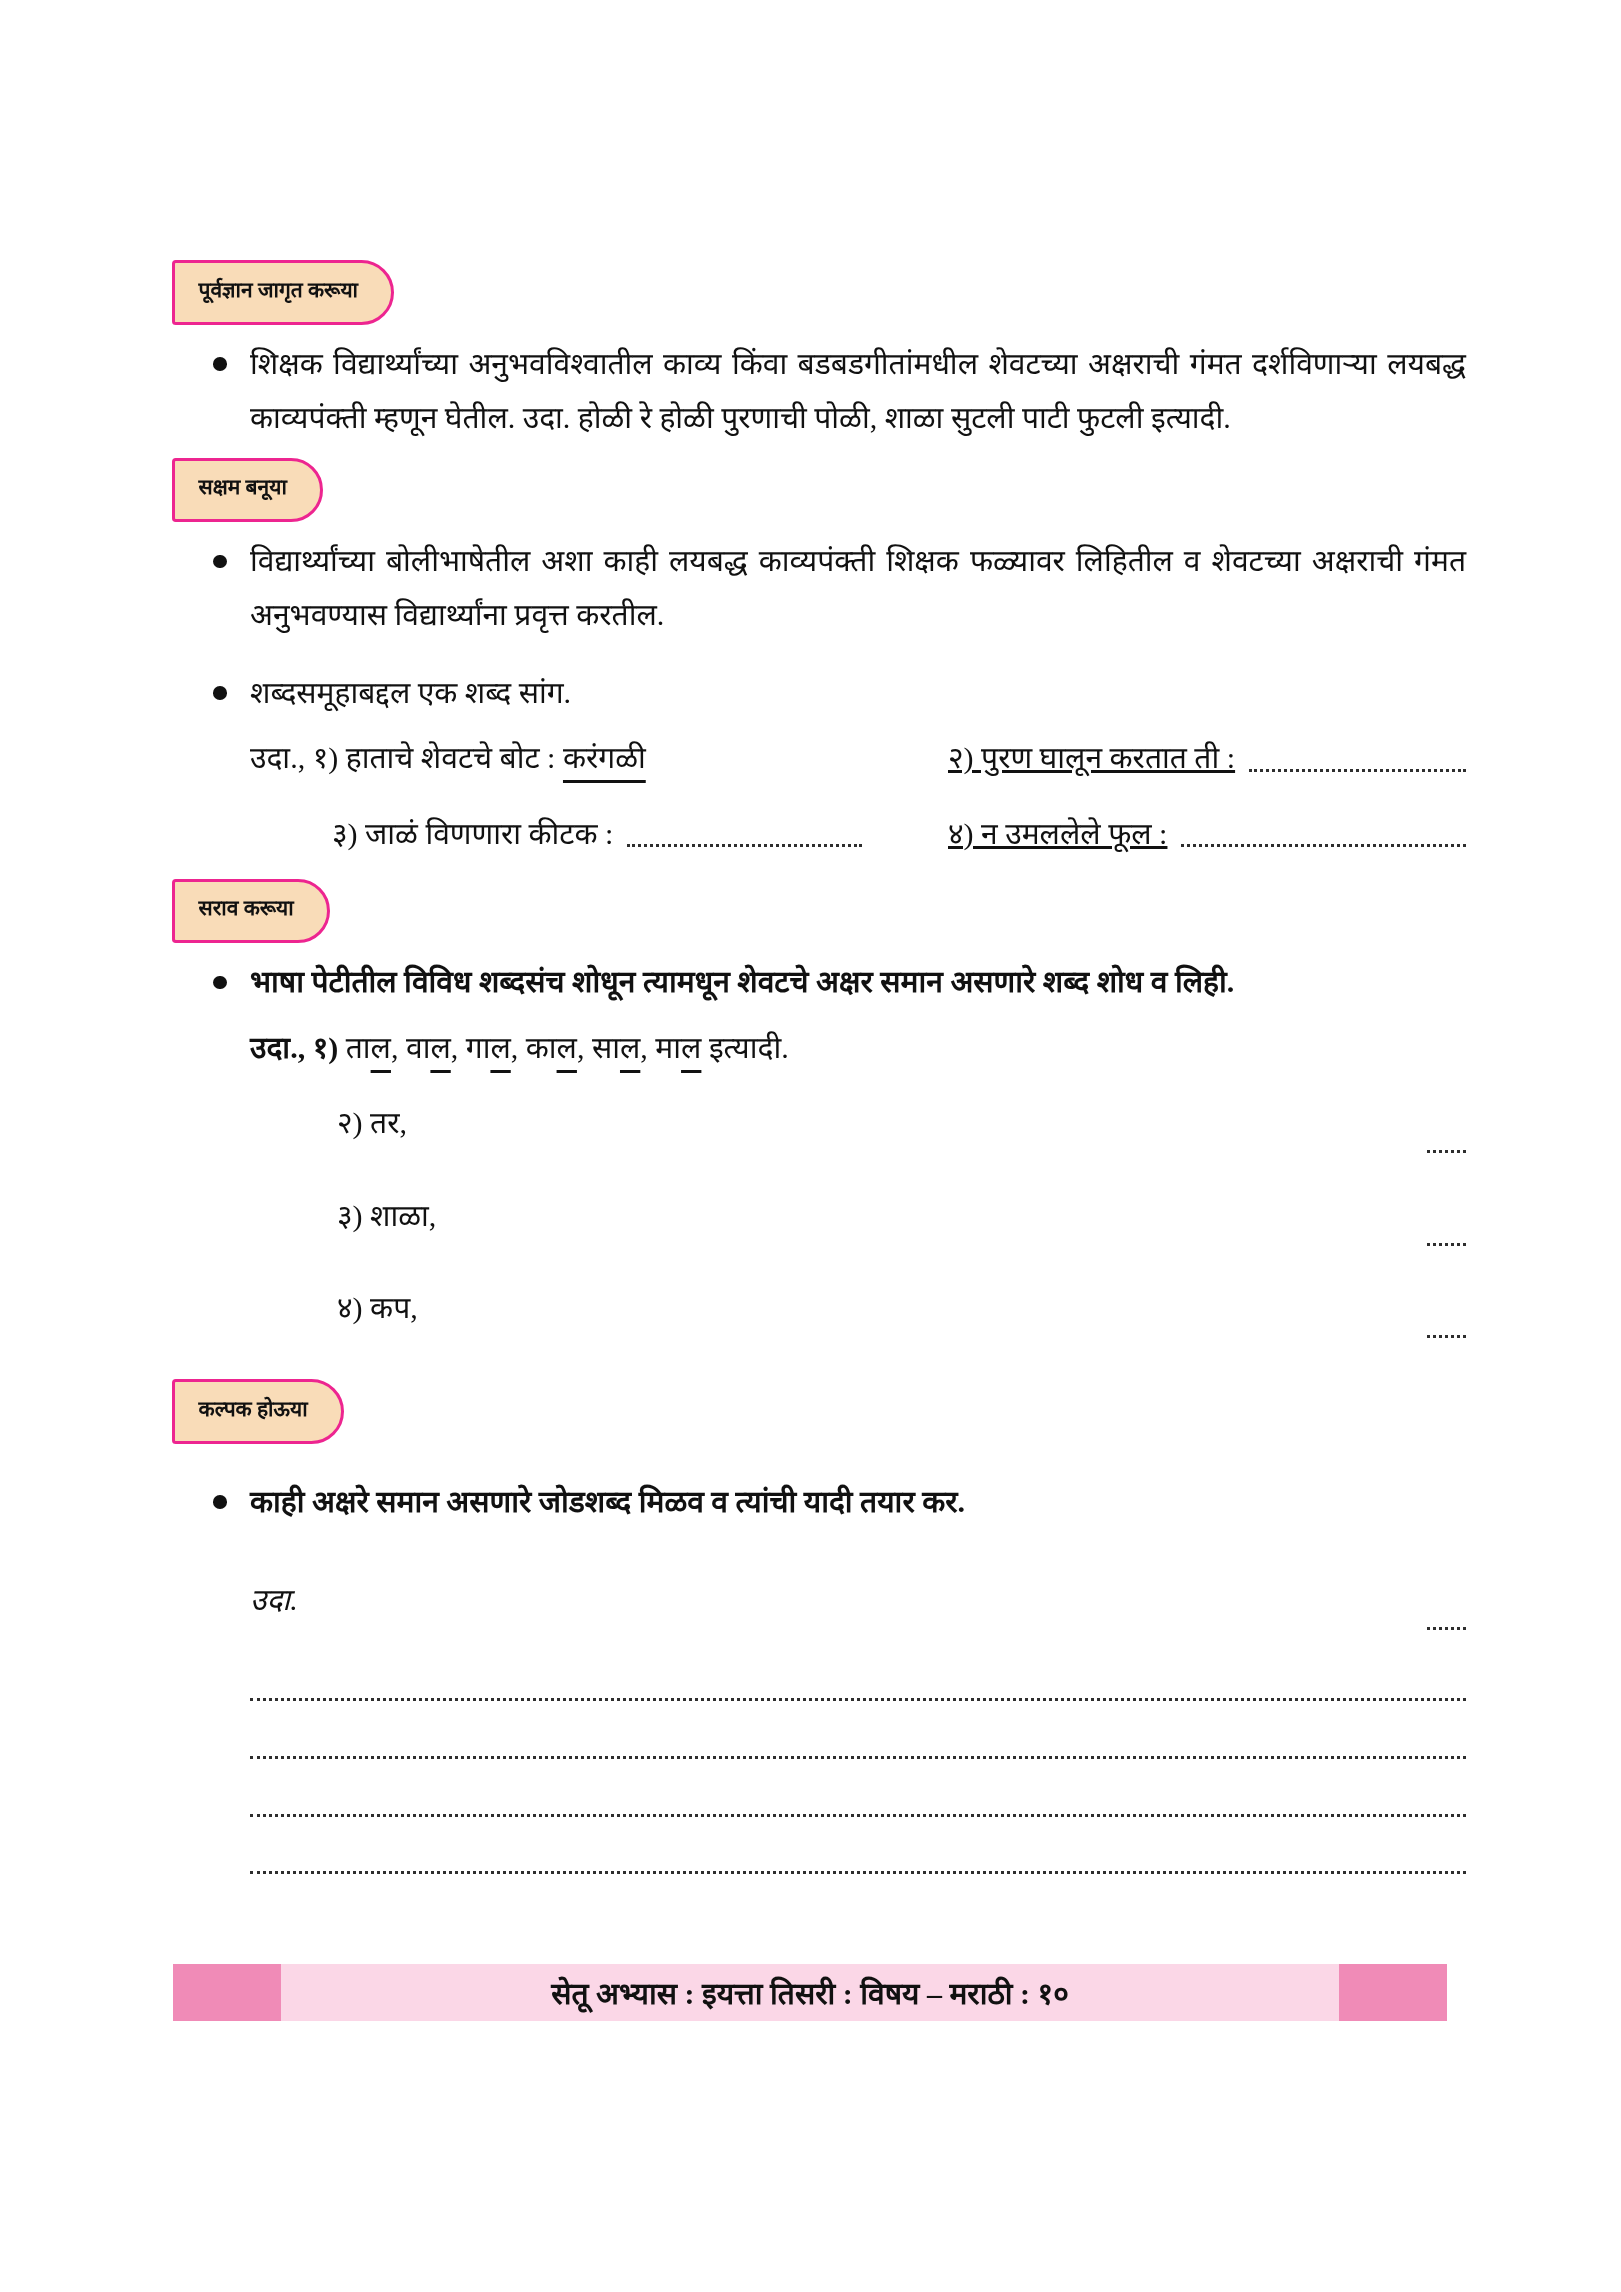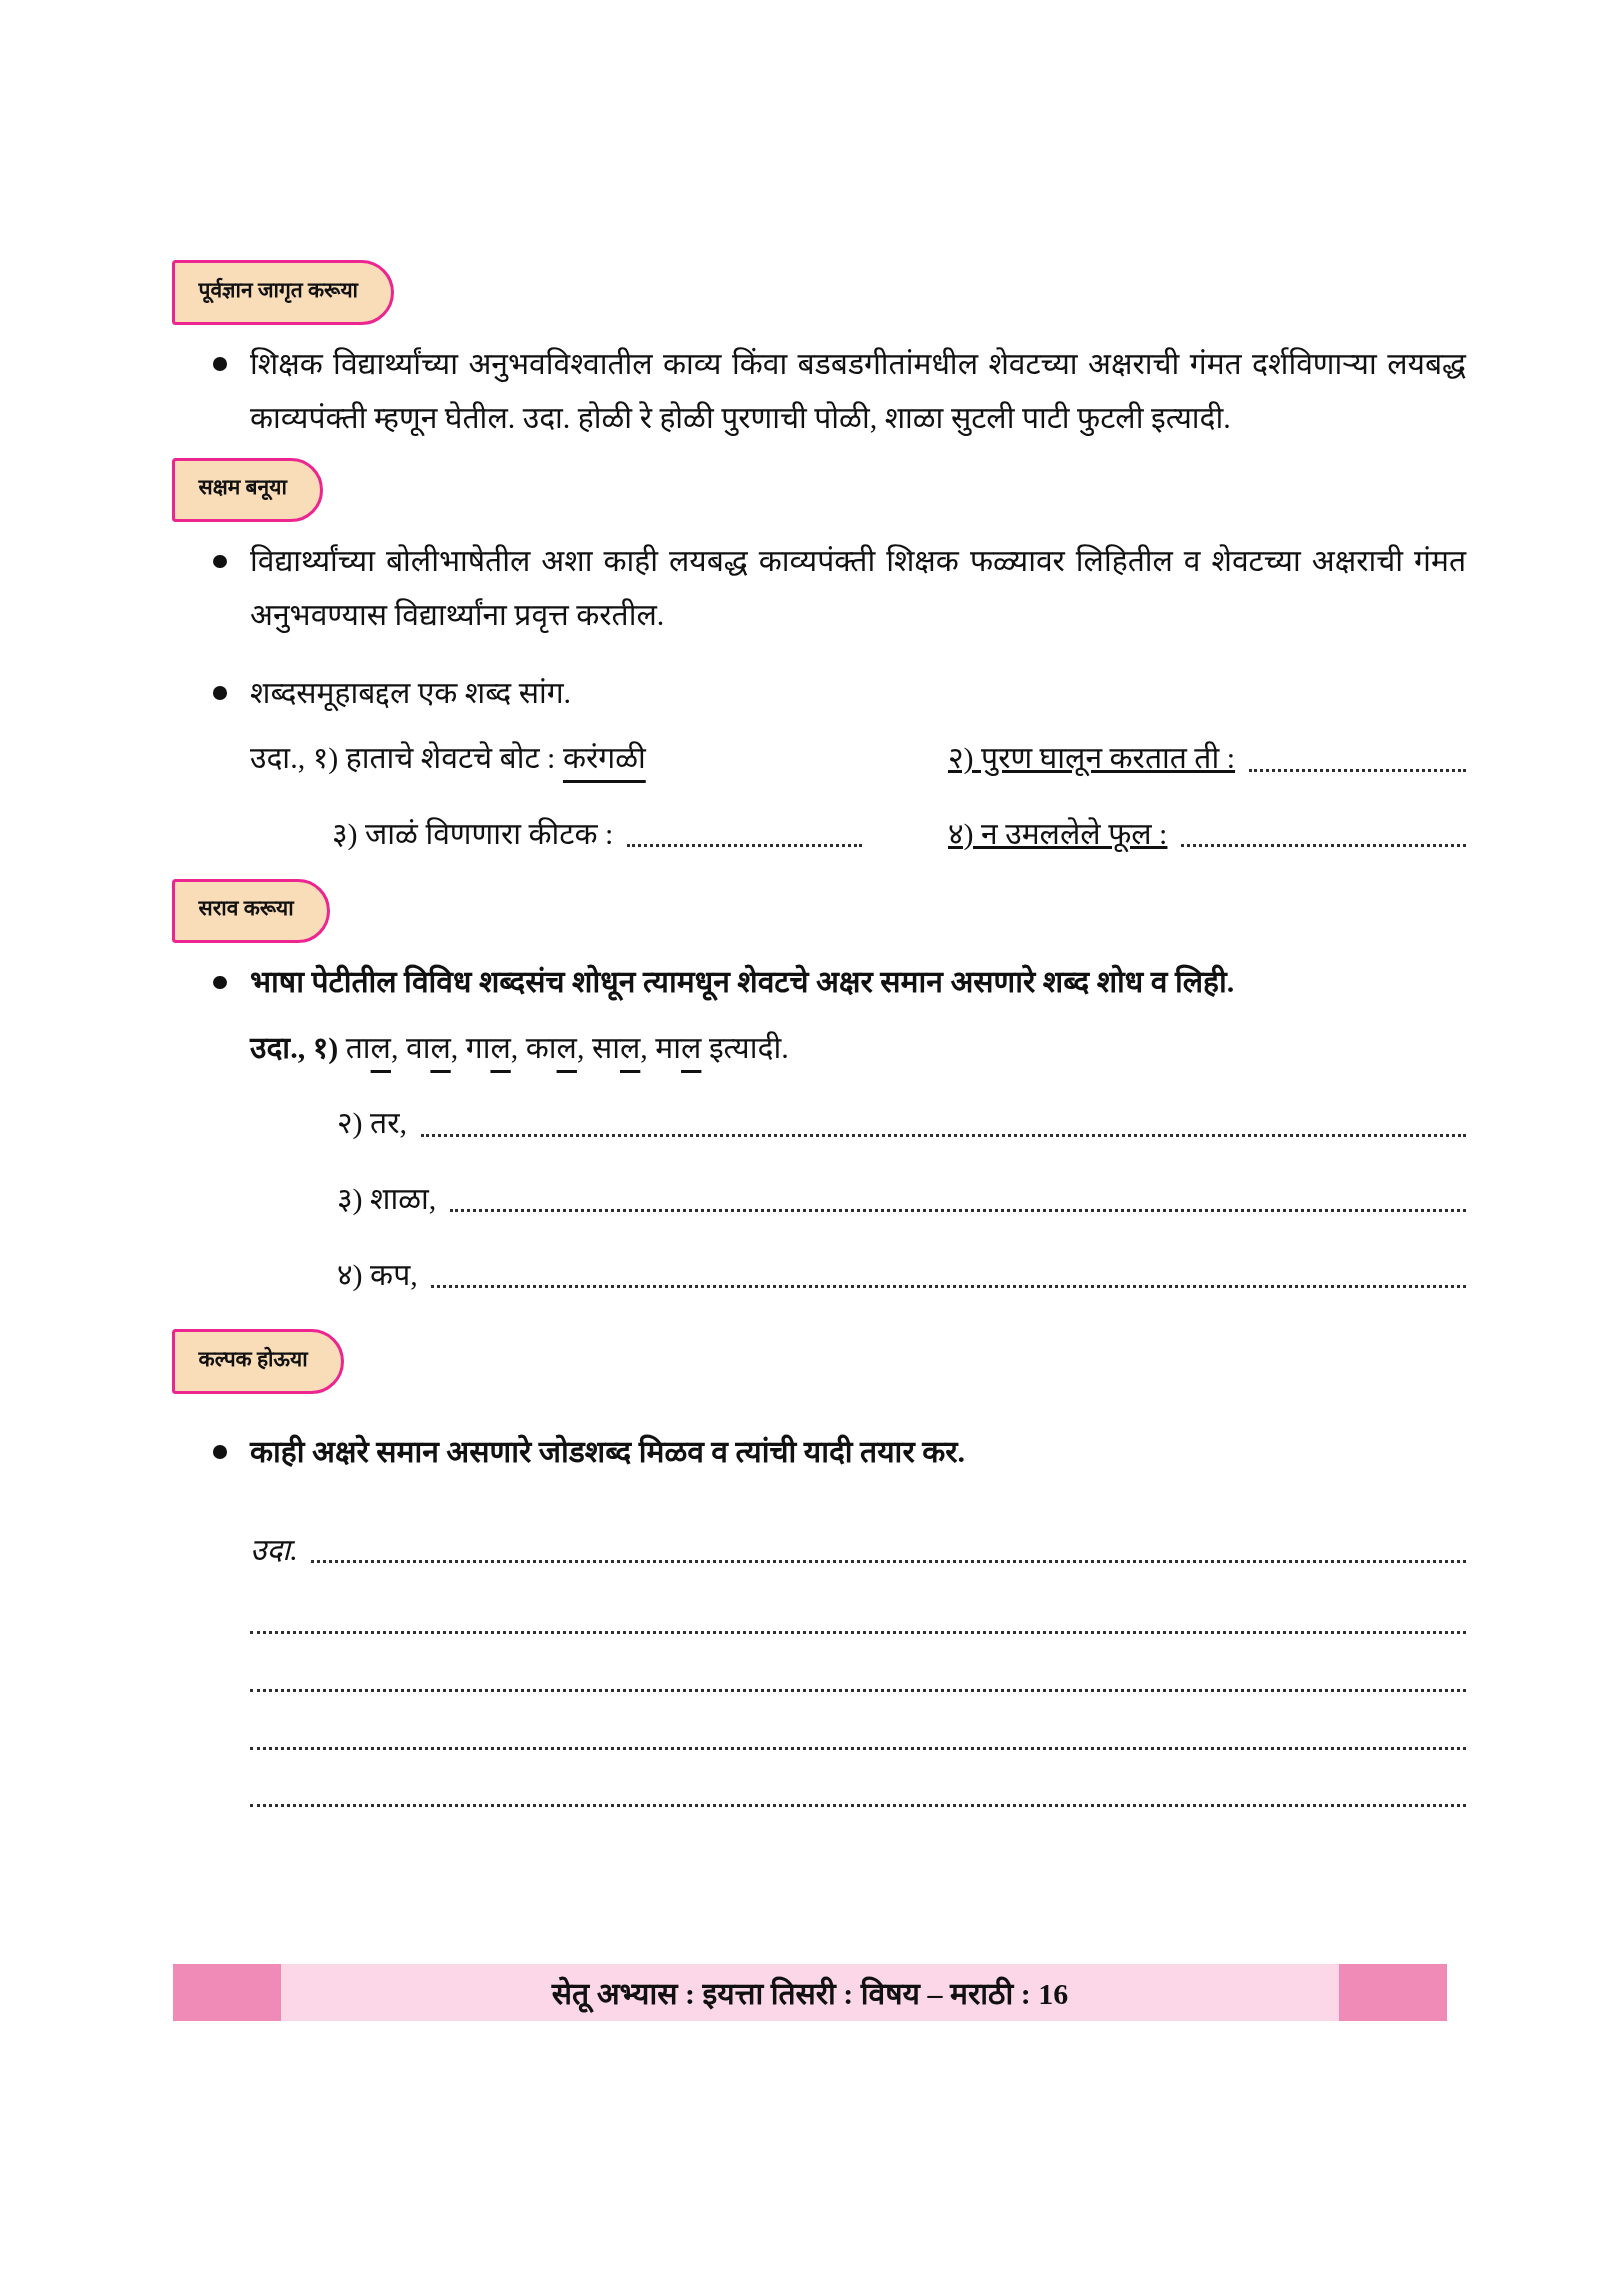--- a/index.html
+++ b/index.html
@@ -44,21 +44,21 @@
     left: 41px;
     top: 20.6px;
     width: 13.7px;
     height: 13.7px;
     border-radius: 50%;
     background: #111111;
   }
   .just { text-align: justify; }
   .bold { font-weight: bold; }
   
-  .fline { display: flex; }
+  .fline { display: flex; flex-direction: column; }
   .dots {
     flex: 1;
     align-self: flex-end;
     margin-left: 13.7px;
     margin-bottom: 13.7px;
     border-bottom: 3.9px dotted #2e2e2e;
     min-width: 39px;
   }
   .dots-full {
     border-bottom: 3.9px dotted #2e2e2e;
@@ -195,18 +195,18 @@
     <div class="dots-full blank-line"></div>
     <div class="dots-full blank-line"></div>
     <div class="dots-full blank-line"></div>
     <div class="dots-full blank-line"></div>
 
   </div>
 
   <div class="footer">
     <div class="cap"></div>
     <div class="mid">
-      <span>सेतू अभ्यास : इयत्ता तिसरी : विषय – मराठी : 16</span>
+      <span>सेतू अभ्यास : इयत्ता तिसरी : विषय – मराठी : १०</span>
     </div>
     <div class="cap"></div>
   </div>
 </div>
 
 
 </body></html>

